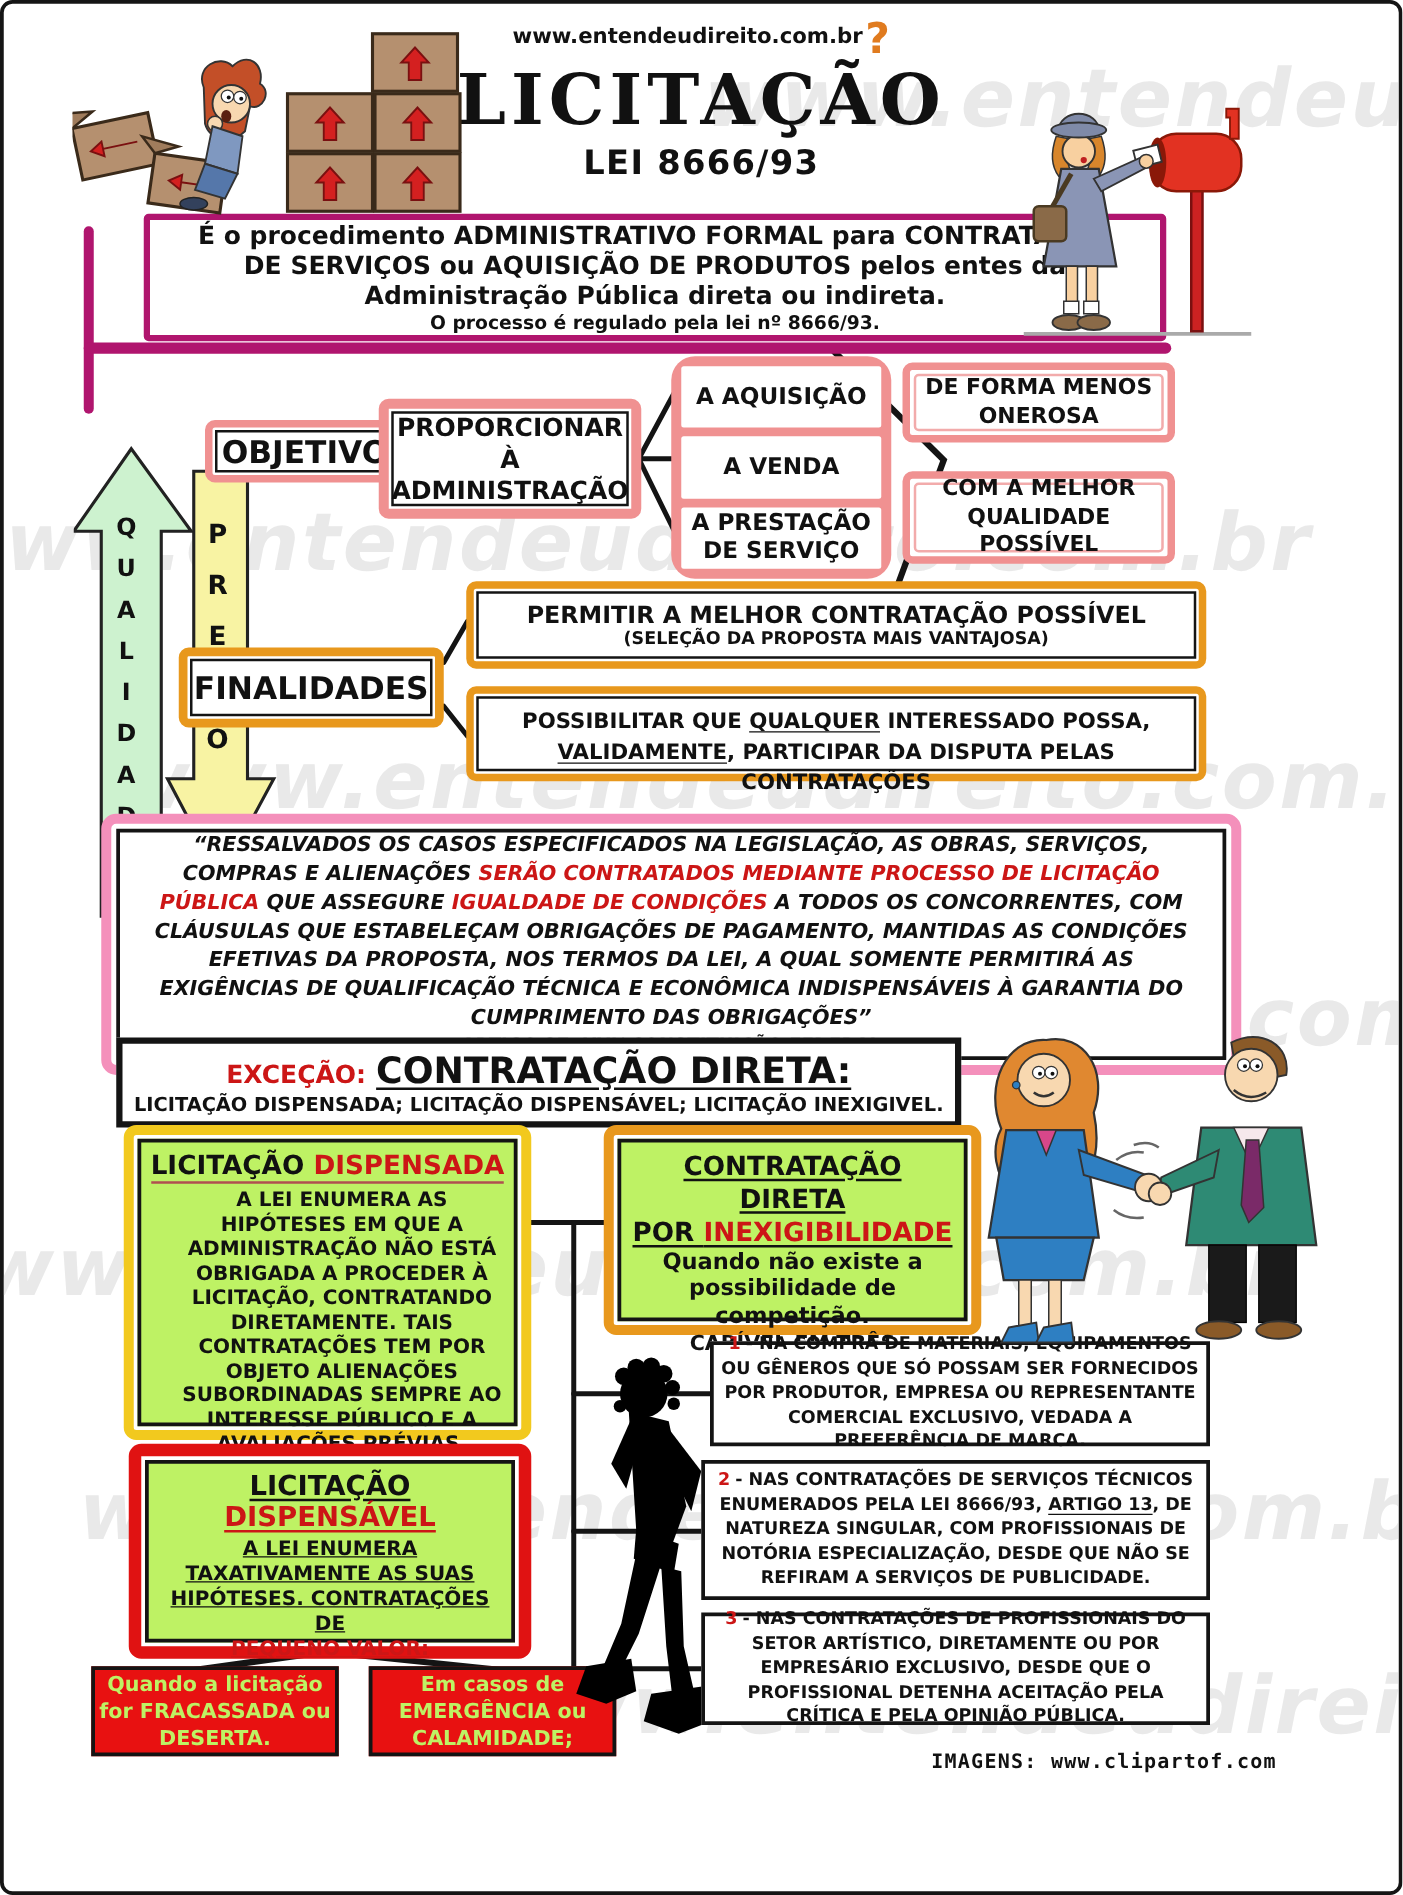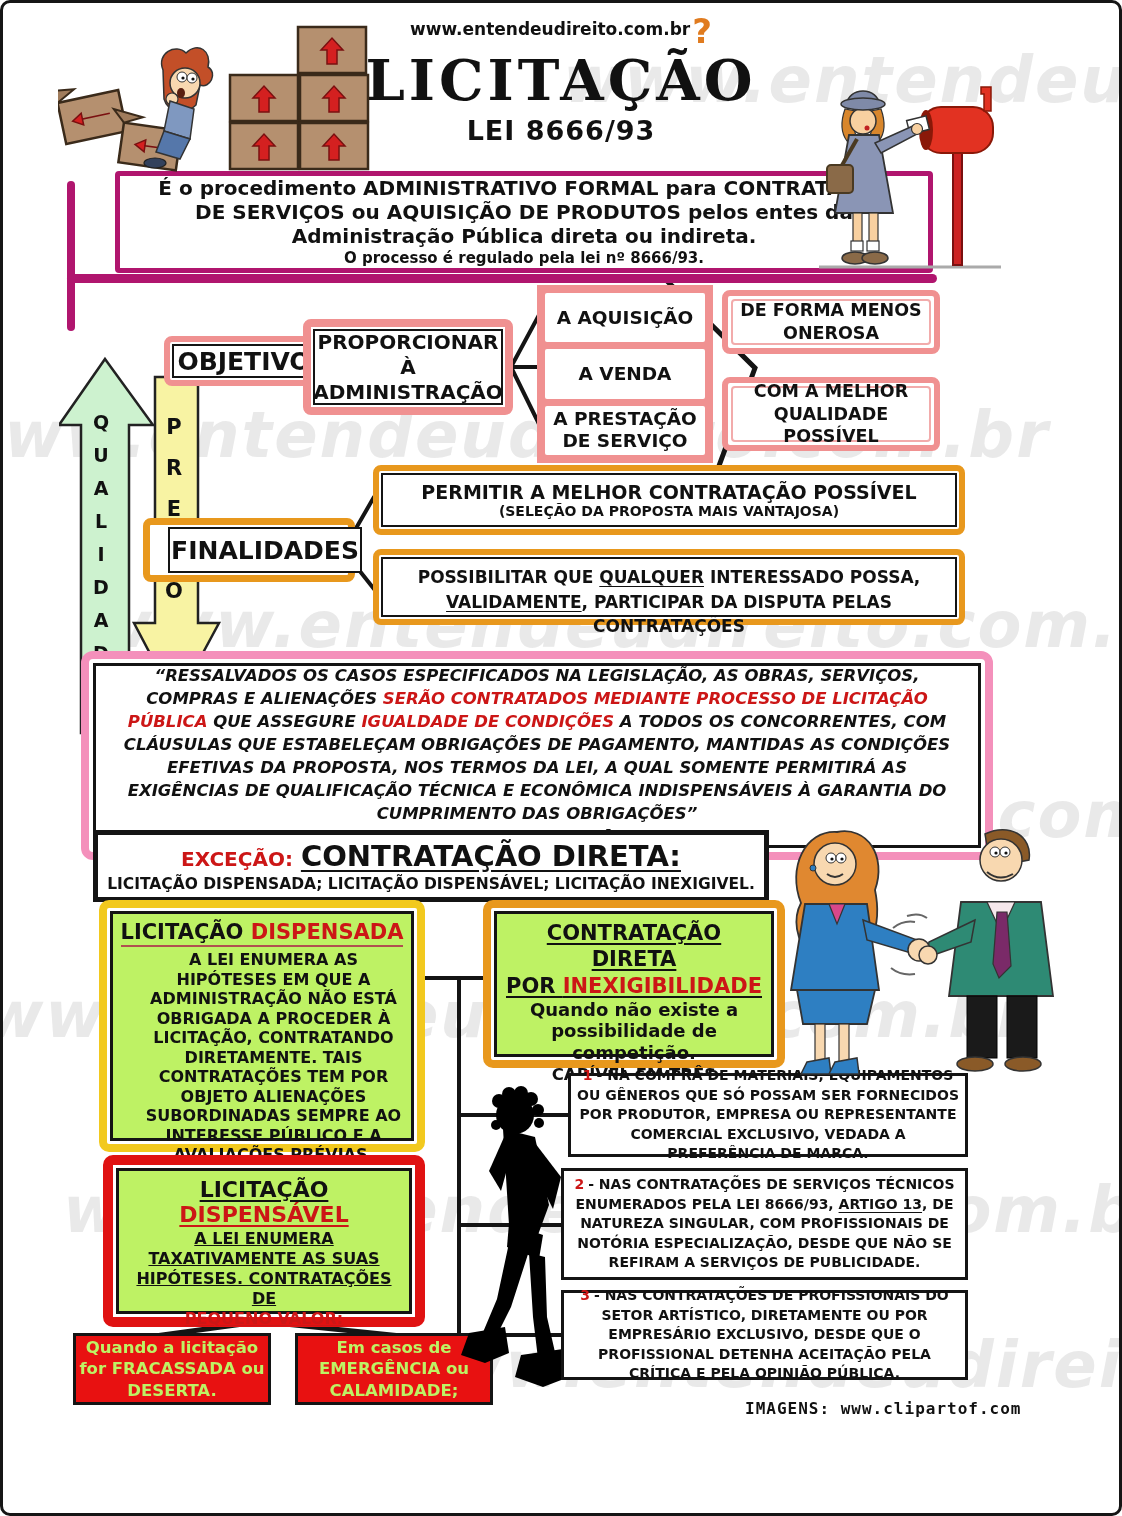--- a/index.html
+++ b/index.html
@@ -25,38 +25,38 @@
   .def-underbar{top:271px;left:64px;width:870px;height:9px;background:#b0156e;border-radius:5px;z-index:2;}
   .def-leftbar{top:178px;left:64px;width:8px;height:150px;background:#b0156e;border-radius:5px;z-index:1;}
   
   .pinkbox{border:6px solid #f09191;border-radius:8px;background:#fff;z-index:2;padding:2px;}
   .blackinner{border:2px solid #141414;height:100%;width:100%;display:flex;flex-direction:column;
     align-items:center;justify-content:center;text-align:center;background:#fff;}
   .objetivo-box{top:333px;left:125px;width:160px;height:50px;margin-left:36px;}
   .objetivo-box .blackinner{font-weight:bold;font-size:25px;}
   .prop-box{top:316px;left:300px;width:210px;height:96px;border-width:8px;}
   .prop-box .blackinner{font-weight:bold;font-size:20px;line-height:1.25;}
-  .items-box{top:282px;left:534px;width:176px;height:178px;background:#f09191;border-radius:0;
+  .items-box{top:282px;left:534px;width:176px;height:178px;background:#f09191;border-radius:19px;
     z-index:2;display:flex;flex-direction:column;gap:7px;padding:8px;}
   .item-cell{background:#fff;flex:1;display:flex;align-items:center;justify-content:center;
     text-align:center;font-weight:bold;font-size:18.5px;line-height:1.2;border-radius:2px;}
   .outcome{border:6px solid #f09191;border-radius:8px;background:#fff;z-index:2;padding:3px;}
   .outcome-inner{border:2px solid #f2abab;border-radius:4px;height:100%;display:flex;align-items:center;
     justify-content:center;text-align:center;font-weight:bold;font-size:17.5px;line-height:1.3;}
   .outcome1{top:287px;left:719px;width:218px;height:64px;}
   .outcome2{top:374px;left:719px;width:218px;height:74px;}
   
   .arrows-svg{top:352px;left:56px;z-index:1;}
   .vword{position:absolute;writing-mode:vertical-rl;text-orientation:upright;font-weight:bold;z-index:1;line-height:1;}
   .word-qualidade{top:408px;left:88px;height:320px;font-size:19px;letter-spacing:11px;}
   .word-preco{top:412px;left:160px;height:235px;font-size:21px;letter-spacing:17px;}
   
   .orangebox{border:7px solid #e8981d;border-radius:8px;background:#fff;z-index:2;padding:2px;}
   .finalidades-box{top:515px;left:140px;width:212px;height:64px;}
-  .finalidades-box .blackinner{font-weight:bold;font-size:25px;margin-left:16px;}
+  .finalidades-box .blackinner{font-weight:bold;font-size:25px;}
   .goal1{top:462px;left:370px;width:592px;height:70px;border-width:6px;}
   .goal1 .blackinner{font-weight:bold;}
   .goal1-t{font-size:19px;}
   .goal1-s{font-size:14px;}
   .goal2{top:546px;left:370px;width:592px;height:76px;border-width:6px;}
   .goal2 .blackinner{font-weight:bold;font-size:17px;line-height:1.45;display:block;padding:6px 10px;}
   .usp{text-decoration:underline;text-underline-offset:3px;}
   
   .quote-box{top:648px;left:78px;width:912px;height:209px;border:8px solid #f490bb;border-radius:12px;
     background:#fff;z-index:2;padding:4px;}

